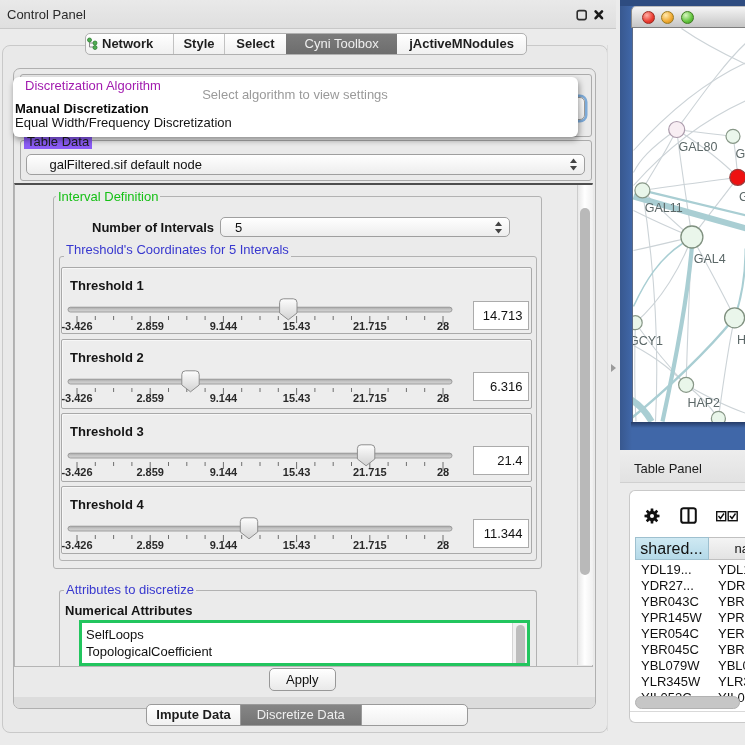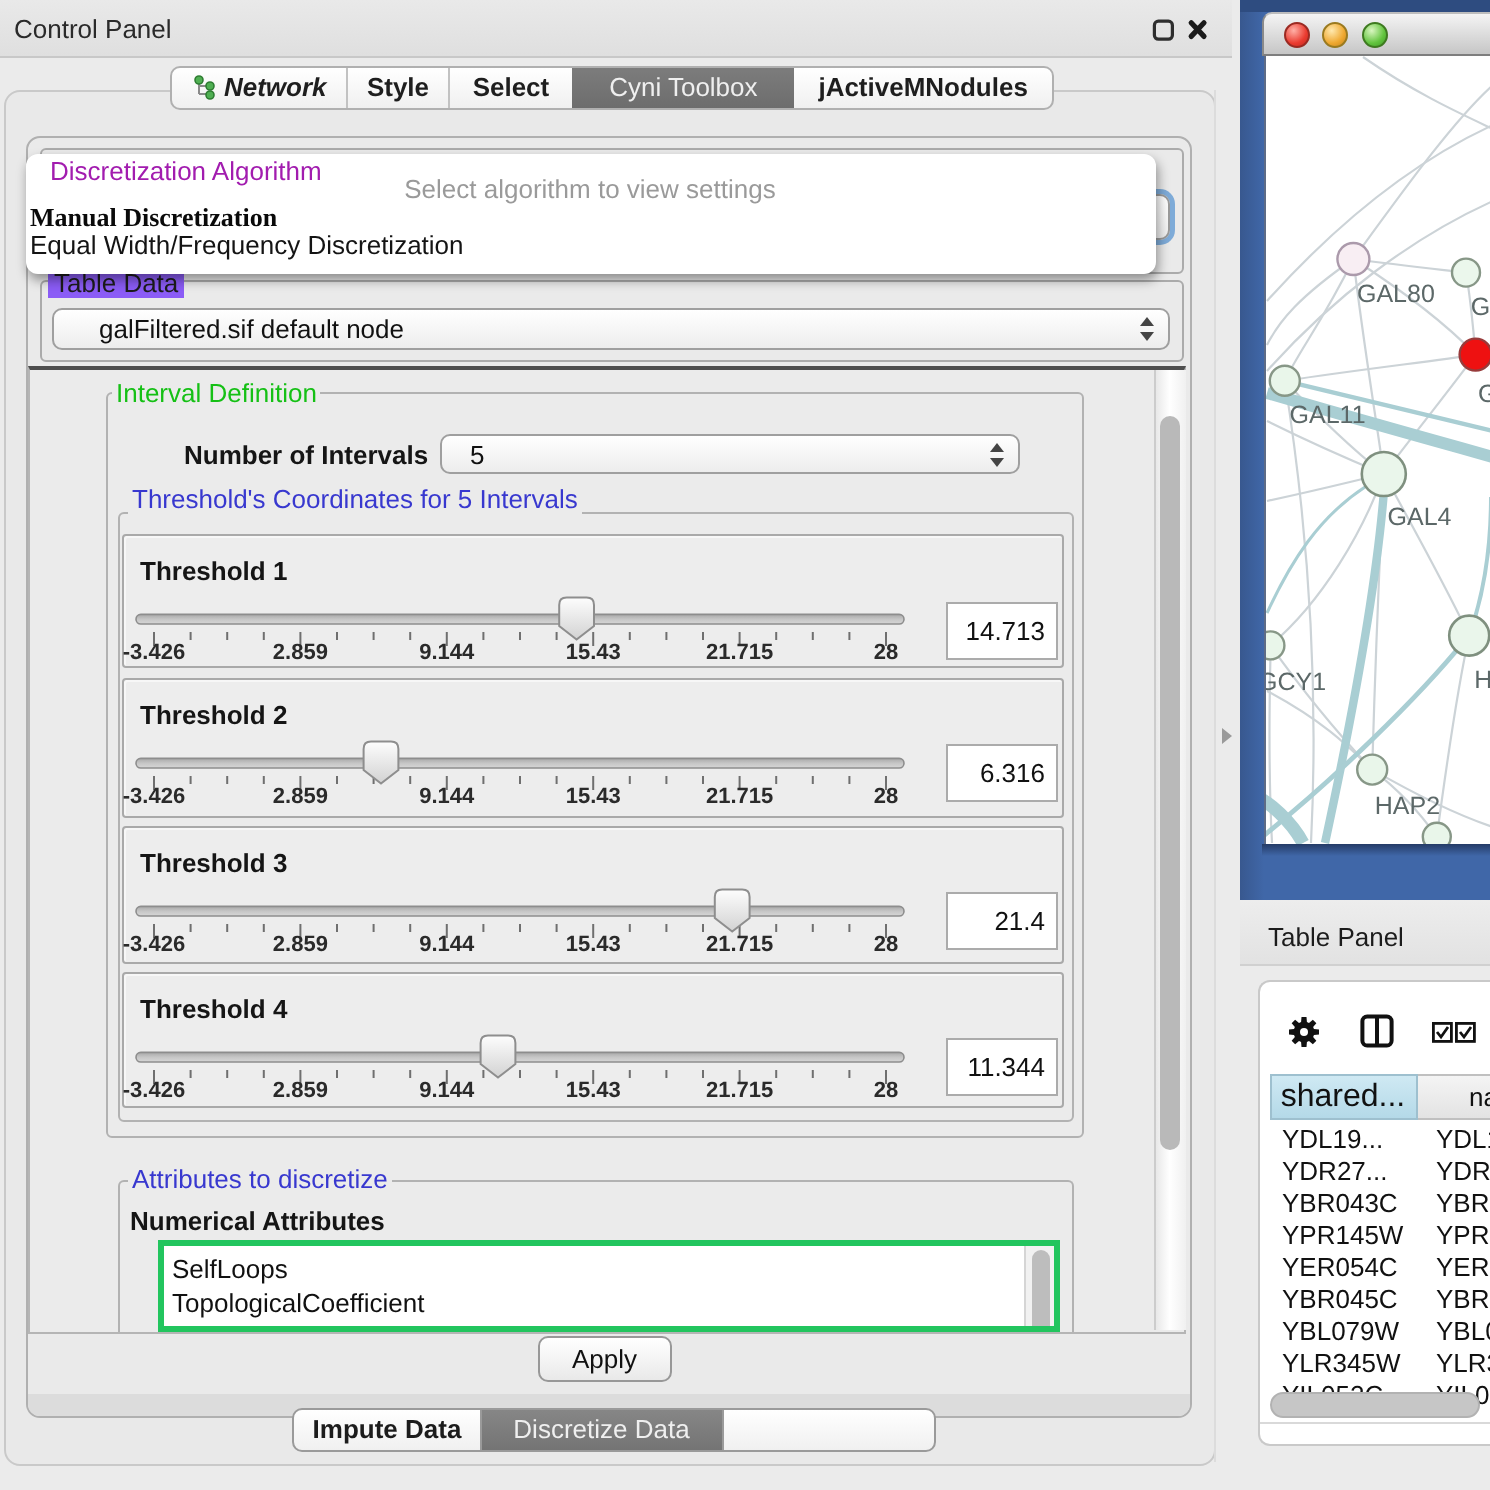--- a/index.html
+++ b/index.html
@@ -23,21 +23,21 @@
   </svg>
 
   <div class="abs" style="left:2px;top:45px;width:604px;height:686px;background:#e9e9e9;border:1px solid #c9c9c9;border-radius:8px;"></div>
 
   <div class="abs" style="left:607px;top:45px;width:1px;height:686px;background:#dcdcdc;"></div>
   <svg class="abs" style="left:608px;top:363px;" width="10" height="10" viewBox="0 0 10 10">
       <path d="M3 1 L8 5 L3 9 Z" fill="#9a9a9a"></path>
     </svg>
 
   <div class="abs" style="left:85px;top:32.5px;width:442px;height:22px;background:linear-gradient(#ffffff,#f0f0f0);border:1px solid #b0b0b0;border-radius:5px;box-sizing:border-box;display:flex;overflow:hidden;">
-    <div style="width:88px;display:flex;align-items:center;justify-content:center;border-right:1px solid #c2c2c2;font-style:italic;">
+    <div style="width:88px;display:flex;align-items:center;justify-content:flex-start;border-right:1px solid #c2c2c2;">
       <svg width="13" height="14" viewBox="0 0 13 14" style="margin-right:3px;">
         <path d="M3.5 4 L3.5 10 M3.5 6 L8 6 M3.5 10 L8 10" stroke="#8a8a8a" stroke-width="1"></path>
         <circle cx="3.5" cy="3" r="2" fill="#4faf52" stroke="#2e7d32" stroke-width="0.8"></circle>
         <circle cx="9" cy="6" r="2" fill="#4faf52" stroke="#2e7d32" stroke-width="0.8"></circle>
         <circle cx="9" cy="10.5" r="2" fill="#4faf52" stroke="#2e7d32" stroke-width="0.8"></circle>
       </svg>
       <span class="f13" style="font-weight:600;color:#1e1e1e;">Network</span>
     </div>
     <div class="f13" style="width:50px;display:flex;align-items:center;justify-content:center;border-right:1px solid #c2c2c2;font-weight:600;color:#1e1e1e;">Style</div>
     <div class="f13" style="width:62px;display:flex;align-items:center;justify-content:center;font-weight:600;color:#1e1e1e;">Select</div>
@@ -167,21 +167,21 @@
 
   <div class="abs" style="left:146px;top:704px;width:322px;height:21.5px;background:linear-gradient(#ffffff,#f0f0f0);border:1px solid #9a9a9a;border-radius:5px;box-sizing:border-box;display:flex;overflow:hidden;">
     <div class="f13" style="width:93px;display:flex;align-items:center;justify-content:center;font-weight:600;color:#1c1c1c;">Impute Data</div>
     <div class="f13" style="width:121.5px;display:flex;align-items:center;justify-content:center;background:linear-gradient(#868686,#747474);color:#efefef;border-left:1px solid #9a9a9a;border-right:1px solid #9a9a9a;box-sizing:border-box;">Discretize Data</div>
     <div class="f13" style="flex:1;display:flex;align-items:center;justify-content:center;font-weight:700;color:#1c1c1c;margin-top:48px;">Infer Network</div>
   </div>
 
   <div class="abs" style="left:12.5px;top:76.5px;width:565.5px;height:60px;background:#ffffff;border-radius:6px 6px 6px 6px;box-shadow:1px 3px 6px rgba(0,0,0,0.4);z-index:40;">
     <div class="abs f13" style="left:12.5px;top:1px;color:#a21caf;">Discretization Algorithm</div>
     <div class="abs f13" style="left:0;top:10px;width:565px;text-align:center;color:#9a9a9a;">Select algorithm to view settings</div>
-    <div class="abs f13 b" style="left:2.5px;top:24.5px;color:#0a0a0a;font-family:Liberation Serif, serif;">Manual Discretization</div>
+    <div class="abs f13 b" style="left:2.5px;top:24.5px;color:#0a0a0a;">Manual Discretization</div>
     <div class="abs f13" style="left:2.5px;top:38.8px;color:#141414;">Equal Width/Frequency Discretization</div>
   </div>
 
   <div class="abs" style="left:620px;top:0;width:125px;height:463px;background:linear-gradient(90deg,#38588f 0px,#4067a8 12px);"></div>
   <div class="abs" style="left:620px;top:0;width:125px;height:6px;background:#2e4c80;"></div>
 
   <div class="abs" style="left:631px;top:5.5px;width:114px;height:22px;background:linear-gradient(#f4f4f4,#c6c6c6);border-radius:5px 0 0 0;border-left:1px solid #8a8a8a;border-top:1px solid #bdbdbd;border-bottom:1px solid #7e7e7e;box-sizing:border-box;"></div>
   <div class="abs" style="left:641.7px;top:11.2px;width:11px;height:11px;border-radius:50%;background:radial-gradient(circle at 35% 30%,#ffb0a6,#ea3b30 60%,#bf271d);border:0.5px solid #9a2a22;"></div>
   <div class="abs" style="left:661.3px;top:11.2px;width:11px;height:11px;border-radius:50%;background:radial-gradient(circle at 35% 30%,#ffe9ae,#efa830 60%,#c2831c);border:0.5px solid #9a7a1f;"></div>
   <div class="abs" style="left:681px;top:11.2px;width:11px;height:11px;border-radius:50%;background:radial-gradient(circle at 35% 30%,#d9f6c0,#62c43e 60%,#3f9a28);border:0.5px solid #3e7a20;"></div>

